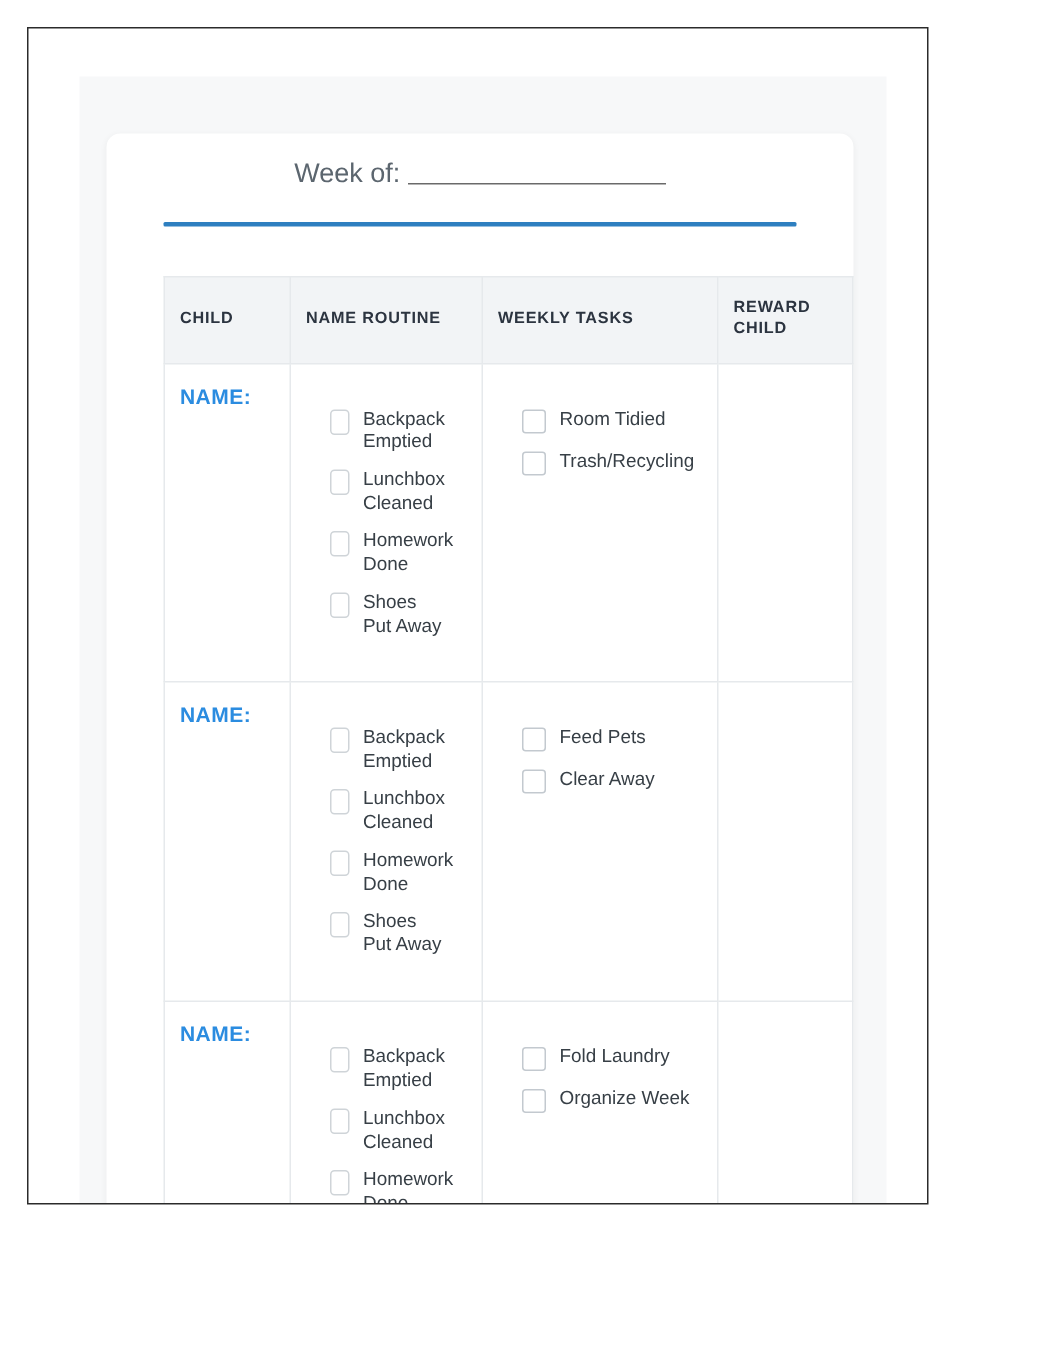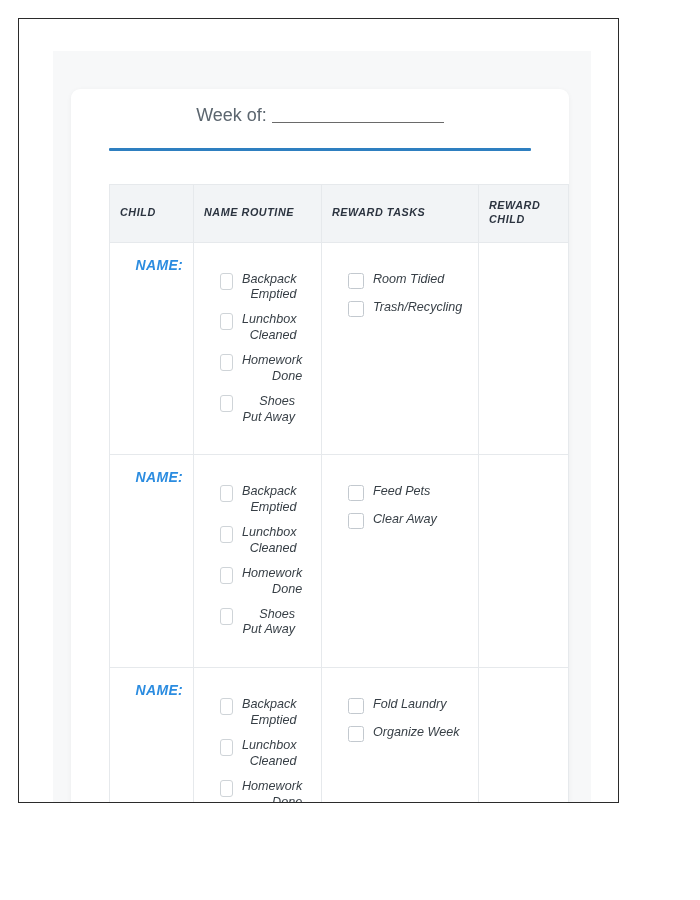--- a/index.html
+++ b/index.html
@@ -85,21 +85,20 @@
     background: #2e7fc0;
     border-radius: 1px;
   }
 
   
   .chore-table {
     margin-top: 33px;
     width: 100%;
     border-collapse: collapse;
     table-layout: fixed;
-    font-style: italic;
   }
   .chore-table th,
   .chore-table td {
     border: 1px solid #e6e9ec;
     vertical-align: top;
     box-sizing: border-box;
   }
   .chore-table thead th {
     background: #f2f4f6;
     font-size: 10.8px;
@@ -113,21 +112,20 @@
     line-height: 1.28;
   }
   th.col-child     { width: 84px; }
   th.col-daily     { width: 128px; }
   th.col-weekly    { width: 157px; }
   th.col-reward    { width: 90px; }
 
   .chore-table tbody td {
     padding: 13px 10px;
     height: 196px;
-    text-align: right;
   }
   td.cell-child {
     padding-left: 12px;
     padding-top: 15px;
   }
   .name-label {
     font-size: 14px;
     font-weight: bold;
     color: #2b8ce0;
     letter-spacing: 0.3px;
@@ -188,21 +186,21 @@
       <span>Week of:</span><span class="week-blank"></span>
     </div>
 
     <div class="accent-rule"></div>
 
     <table class="chore-table">
       <thead>
         <tr>
           <th class="col-child">CHILD</th>
           <th class="col-daily">NAME ROUTINE</th>
-          <th class="col-weekly">REWARD TASKS</th>
+          <th class="col-weekly">WEEKLY TASKS</th>
           <th class="col-reward">REWARD CHILD</th>
         </tr>
       </thead>
       <tbody>
 
         <tr>
           <td class="cell-child">
             <span class="name-label">NAME:</span>
           </td>
           <td class="cell-daily">

